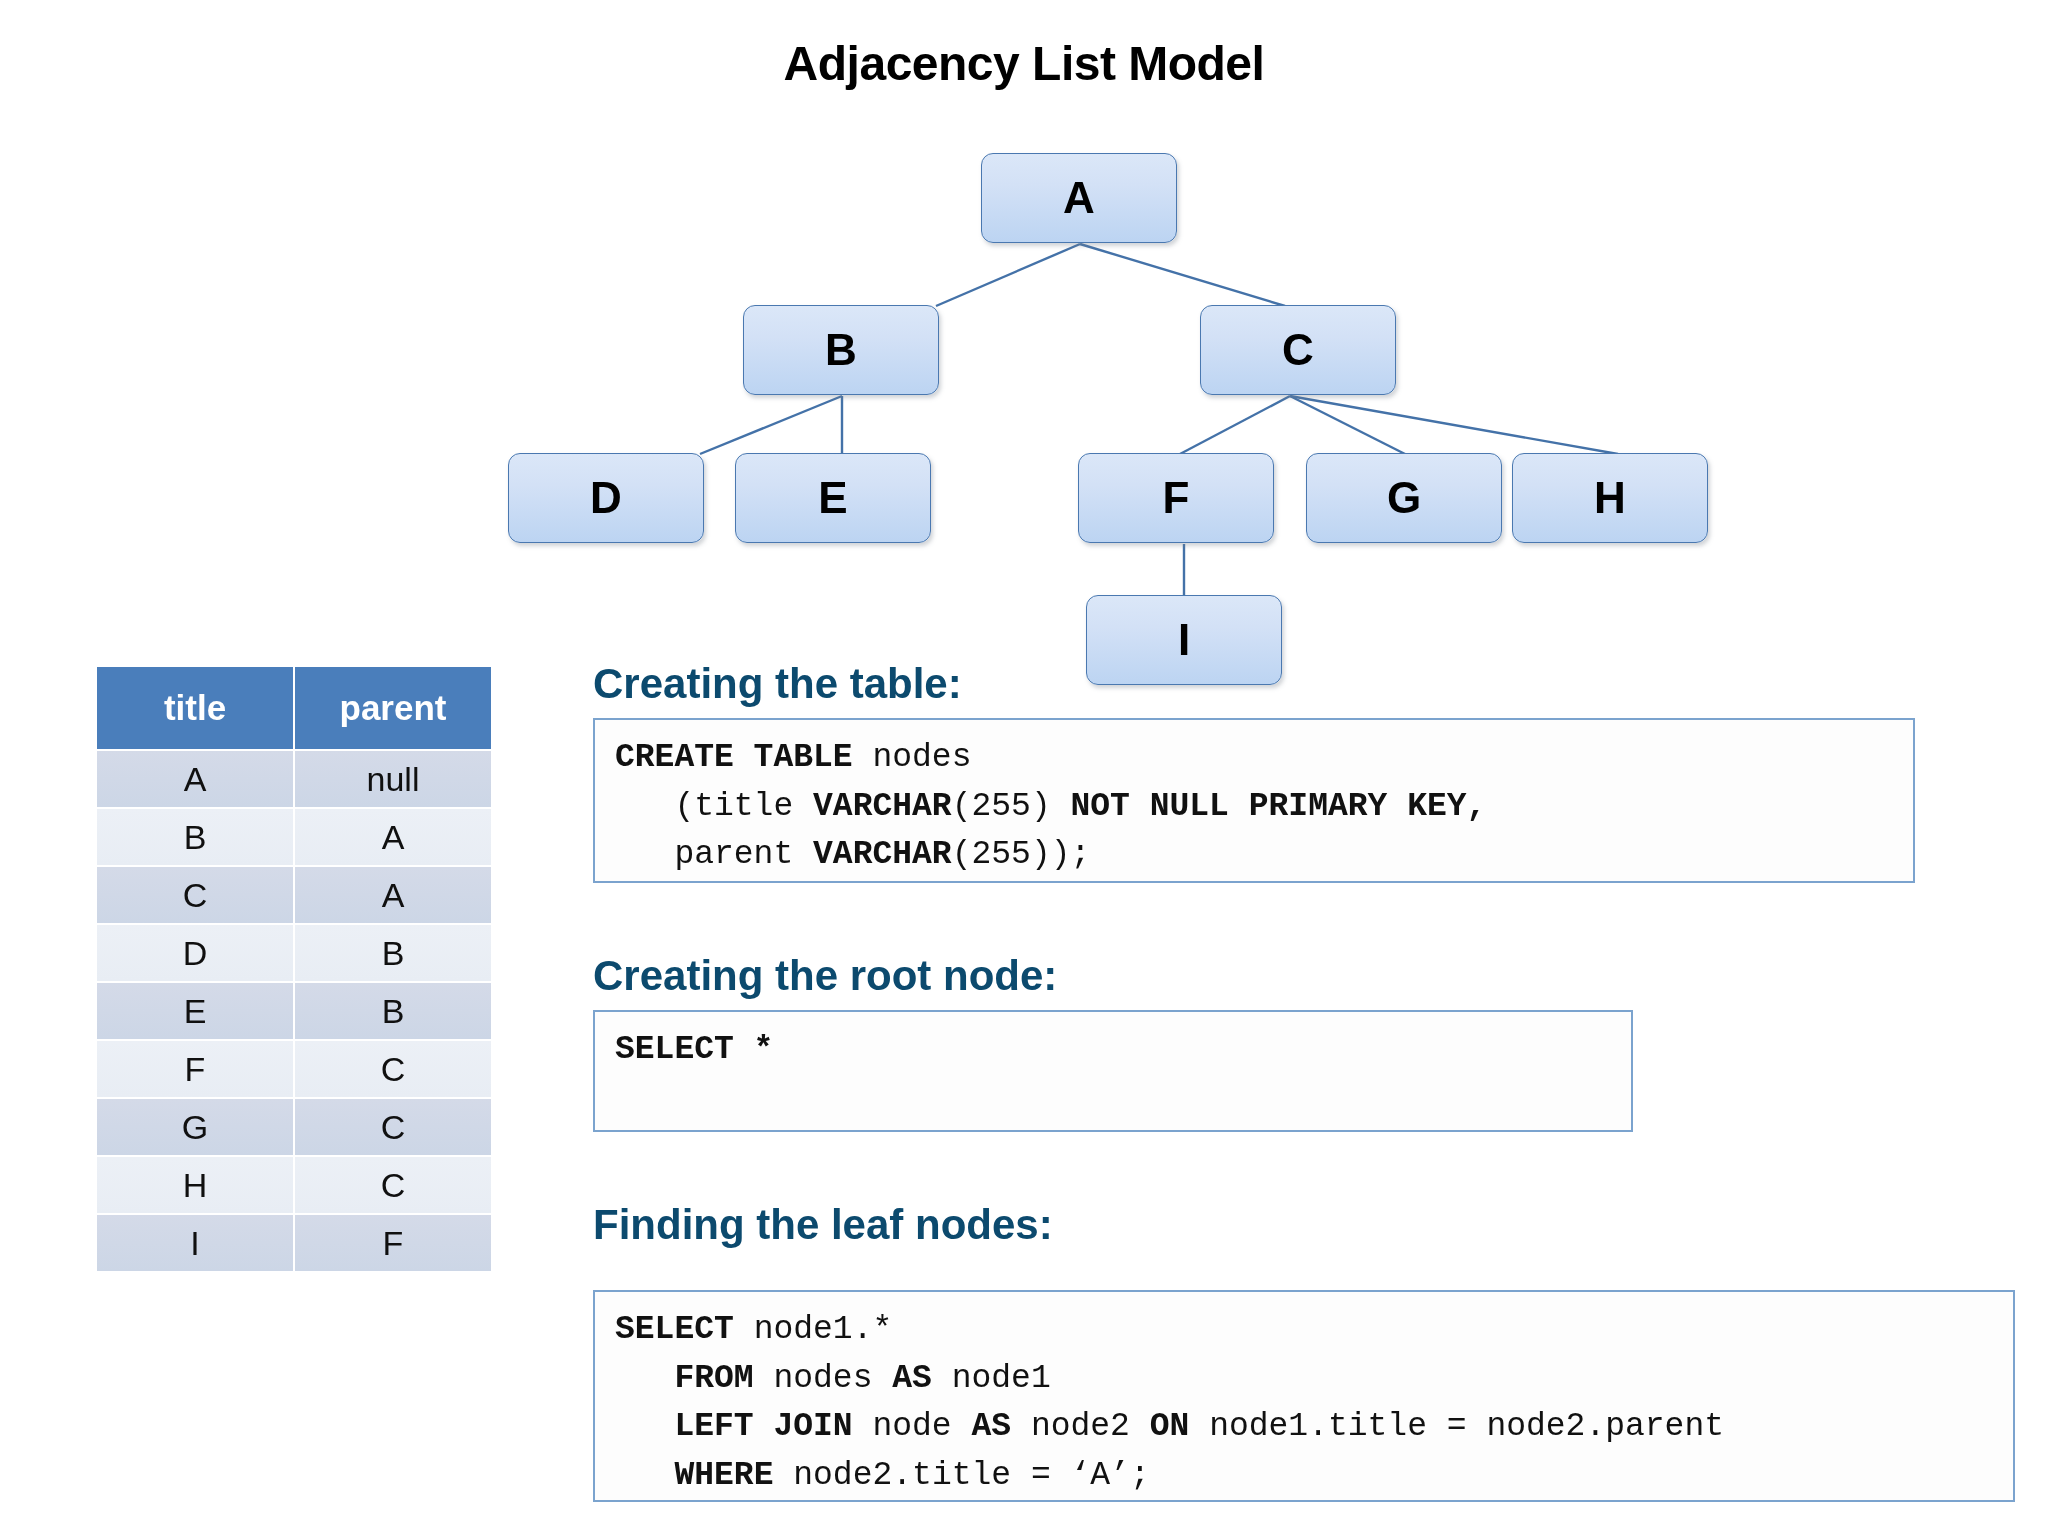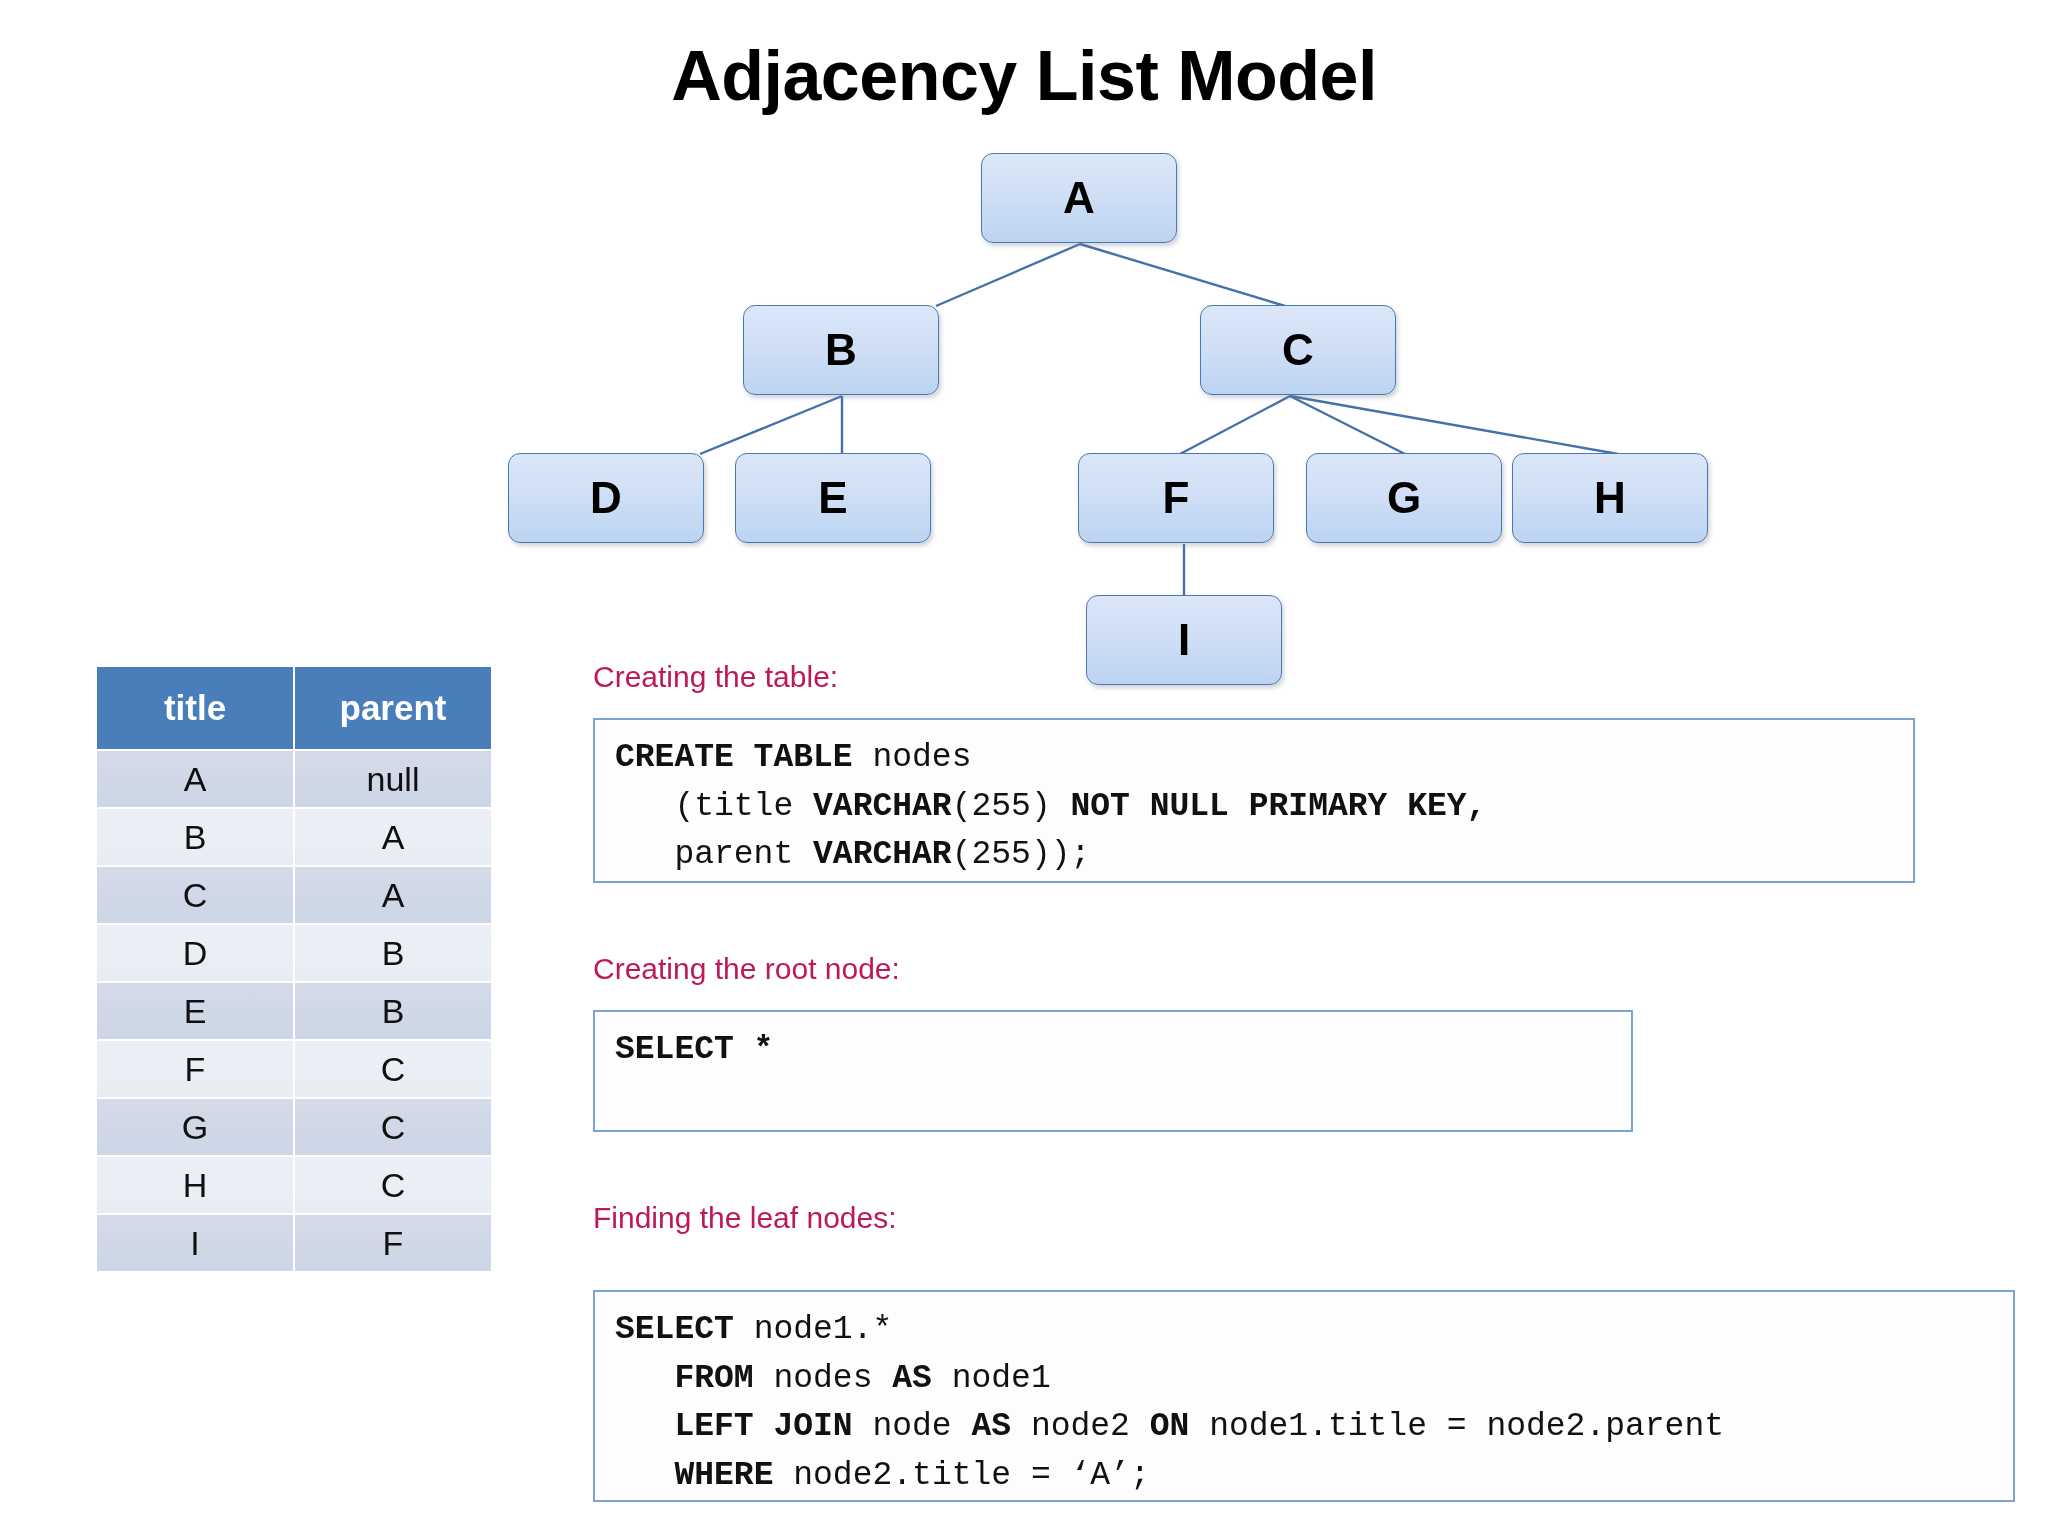--- a/index.html
+++ b/index.html
@@ -16,21 +16,21 @@
     color: #000000;
   }
 
   
   #slide-title {
     position: absolute;
     left: 0;
     top: 36px;
     width: 2048px;
     text-align: center;
-    font-size: 70px;
+    font-size: 48px;
     font-weight: bold;
     letter-spacing: -0.5px;
     color: #000000;
   }
 
   
   #tree {
     position: absolute;
     left: 0;
     top: 0;
@@ -91,23 +91,23 @@
   #data-table tr.row-even td {
     background: linear-gradient(to bottom, #d4dae8 0%, #ccd6e6 100%);
   }
   #data-table tr.row-odd td {
     background: linear-gradient(to bottom, #ecf0f6 0%, #e8edf4 100%);
   }
 
   
   .section-caption {
     position: absolute;
-    font-size: 30px;
-    font-weight: normal;
-    color: #be185d;
+    font-size: 42px;
+    font-weight: bold;
+    color: #0c4a6e;
     white-space: nowrap;
   }
   .code-box {
     position: absolute;
     border: 2px solid #7ba3ce;
     background: #fdfdfd;
     box-sizing: border-box;
     padding: 14px 20px 12px 20px;
     font-family: "Liberation Mono", monospace;
     font-size: 33px;

